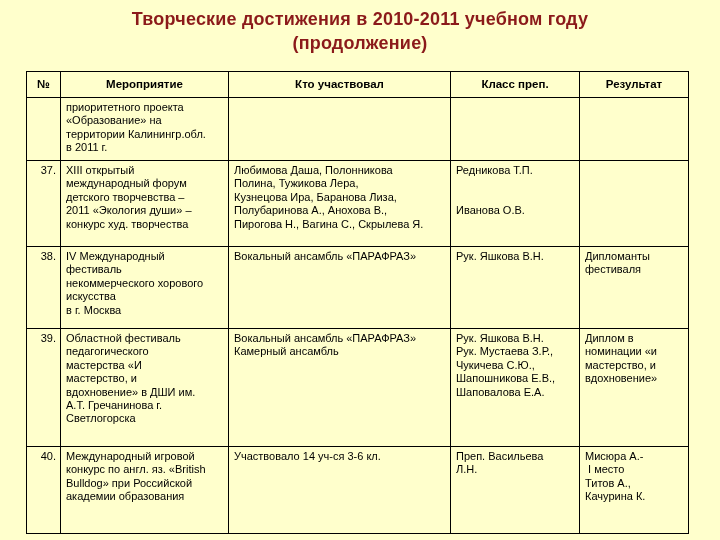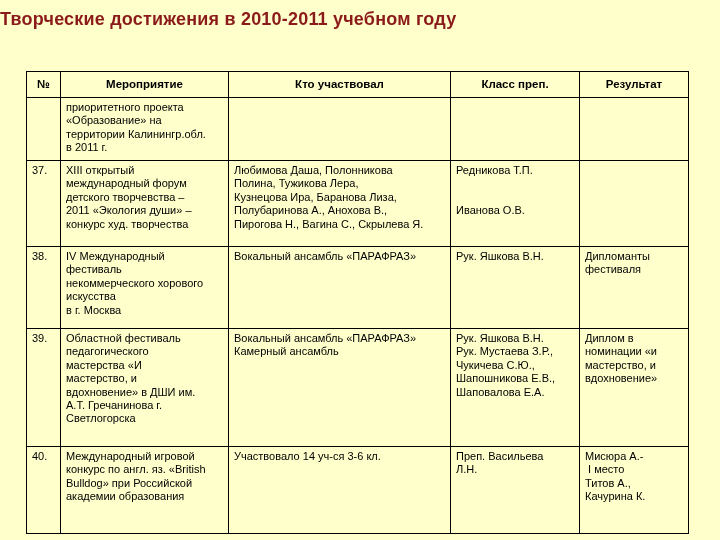--- a/index.html
+++ b/index.html
@@ -18,20 +18,21 @@
     width: 720px;
     height: 540px;
     background: #FFFFCC;
     overflow: hidden;
   }
   .title {
     position: absolute;
     top: 7px;
     left: 0;
     width: 100%;
+    text-align: center;
     color: #8B1A1A;
     font-weight: bold;
     font-size: 18px;
     line-height: 24px;
     letter-spacing: 0.2px;
   }
   table.achievements {
     position: absolute;
     left: 26px;
     top: 71px;
@@ -51,35 +52,36 @@
     word-wrap: break-word;
   }
   table.achievements th {
     font-weight: bold;
     font-size: 11.5px;
     text-align: center;
     vertical-align: middle;
     padding: 2px 2px;
     white-space: normal;
   }
-  td.num { padding-left: 7px; }
+  td.num { padding-left: 7px; text-align: right; }
   tr.hdr { height: 26px; }
   tr.r0 { height: 63px; margin-left: 15px; }
   tr.r1 { height: 86px; }
   tr.r2 { height: 82px; padding-left: 30px; }
   tr.r3 { height: 118px; }
   tr.r4 { height: 87px; margin-left: 17px; }
 </style>
 </head>
 <body>
 
 <div class="slide">
 
   <div class="title">
     <div>Творческие достижения в 2010-2011 учебном году</div>
+    <div>(продолжение)</div>
   </div>
 
   <table class="achievements">
     <colgroup>
       <col style="width:34px">
       <col style="width:168px">
       <col style="width:222px">
       <col style="width:129px">
       <col style="width:109px">
     </colgroup>

